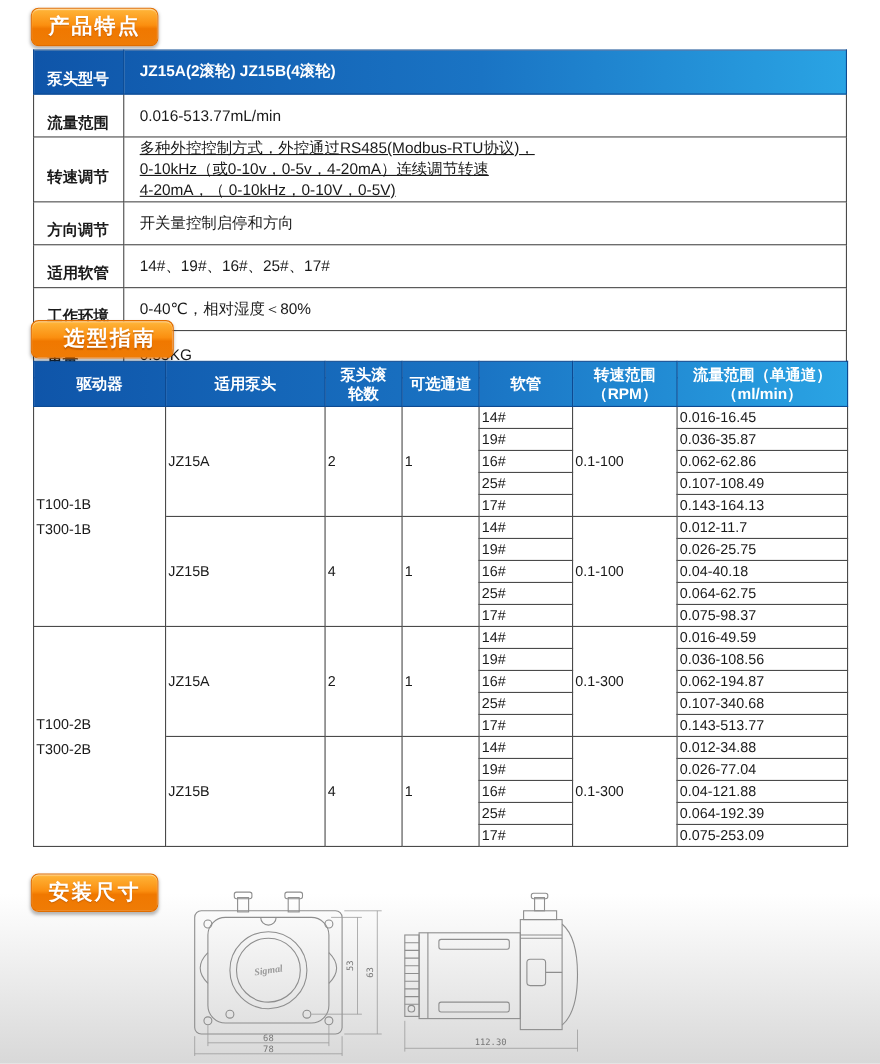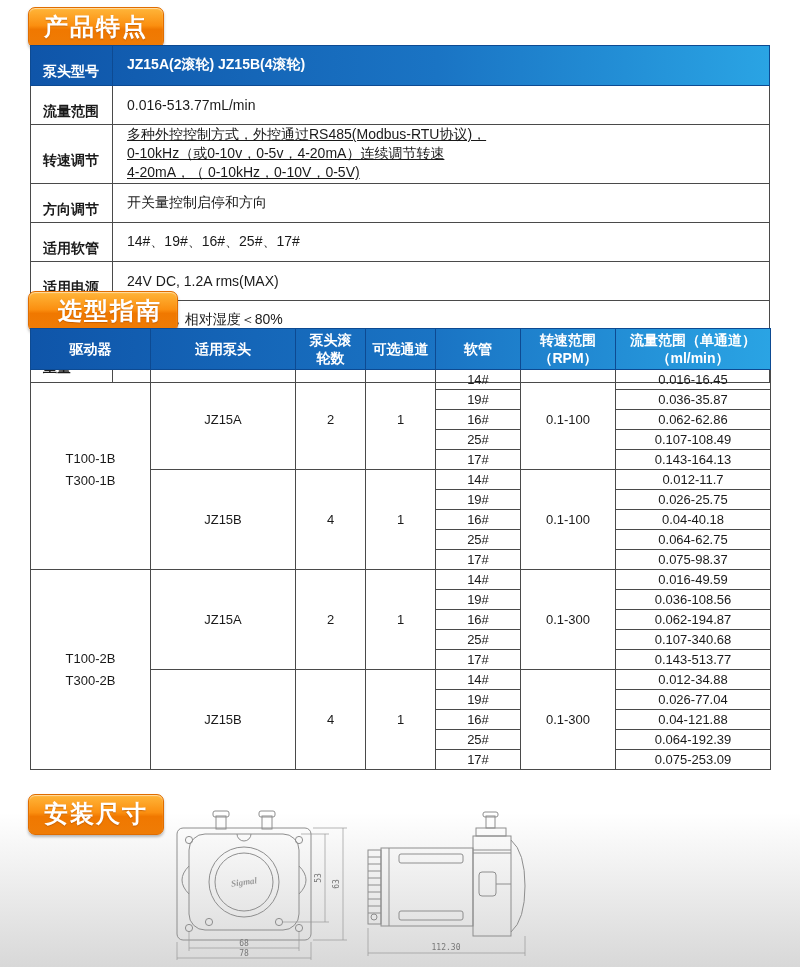--- a/index.html
+++ b/index.html
@@ -9,21 +9,21 @@
     color:#1a1a1a;
     background:linear-gradient(180deg,#ffffff 0%,#ffffff 84%,#d8d8d8 100%);
   }
   .page{position:relative;width:800px;height:967px;overflow:hidden;}
 
   
   .badge{
     display:inline-block;
     background:linear-gradient(180deg,#ffb63a 0%,#fb8f10 45%,#f07800 55%,#ef7c06 100%);
     border:1px solid #e06d00;
-    color:#fff;font-weight:bold;font-size:24px;letter-spacing:2px;
+    color:#fff;font-weight:bold;font-size:19px;letter-spacing:2px;
     padding:3px 15px 4px 15px;border-radius:7px;
     box-shadow:0 2px 3px rgba(0,0,0,.28), inset 0 1px 1px rgba(255,255,255,.55);
     text-shadow:0 1px 1px rgba(160,70,0,.5);
   }
   #badge-features{position:absolute;left:28px;top:7px;}
   #badge-selection{position:absolute;left:28px;top:291px;padding-left:29px;}
   #badge-dimensions{position:absolute;left:28px;top:794px;}
 
   table{border-collapse:collapse;table-layout:fixed;}
 
@@ -42,21 +42,21 @@
   .sel{position:absolute;left:30px;top:328px;width:740px;}
   .sel th{
     color:#fff;font-weight:bold;font-size:14px;line-height:18px;
     border:1px solid #0d4a92;padding:2px 1px;vertical-align:middle;
   }
   .sel thead tr{
     background:linear-gradient(90deg,#0f55a9 0%,#1a74c4 55%,#2aa4e4 100%);
     height:40px;
   }
   .sel td{
-    border:1px solid #4a4a4a;font-size:13px;text-align:center;
+    border:1px solid #4a4a4a;font-size:13px;text-align:left;
     height:19px;line-height:19px;padding:0 2px;vertical-align:middle;
   }
   .sel td.drv div{line-height:22px;}
 
   
   .drawings{position:absolute;left:0;top:810px;width:800px;height:157px;}
   .drawings svg{position:absolute;top:0;}
   #front-svg{left:163px;}
   #side-svg{left:358px;}
   .tech{stroke:#8e8e8e;fill:none;stroke-width:1;}
@@ -94,24 +94,20 @@
           <div>4-20mA，（ 0-10kHz，0-10V，0-5V)</div>
         </td>
       </tr>
       <tr>
         <td class="lbl">方向调节</td>
         <td class="val">开关量控制启停和方向</td>
       </tr>
       <tr>
         <td class="lbl">适用软管</td>
         <td class="val">14#、19#、16#、25#、17#</td>
-      </tr>
-      <tr>
-        <td class="lbl">适用电源</td>
-        <td class="val">24V DC, 1.2A rms(MAX)</td>
       </tr>
       <tr>
         <td class="lbl">工作环境</td>
         <td class="val">0-40℃，相对湿度＜80%</td>
       </tr>
       <tr class="last">
         <td class="lbl">重量</td>
         <td class="val">0.55KG</td>
       </tr>
     </tbody>

